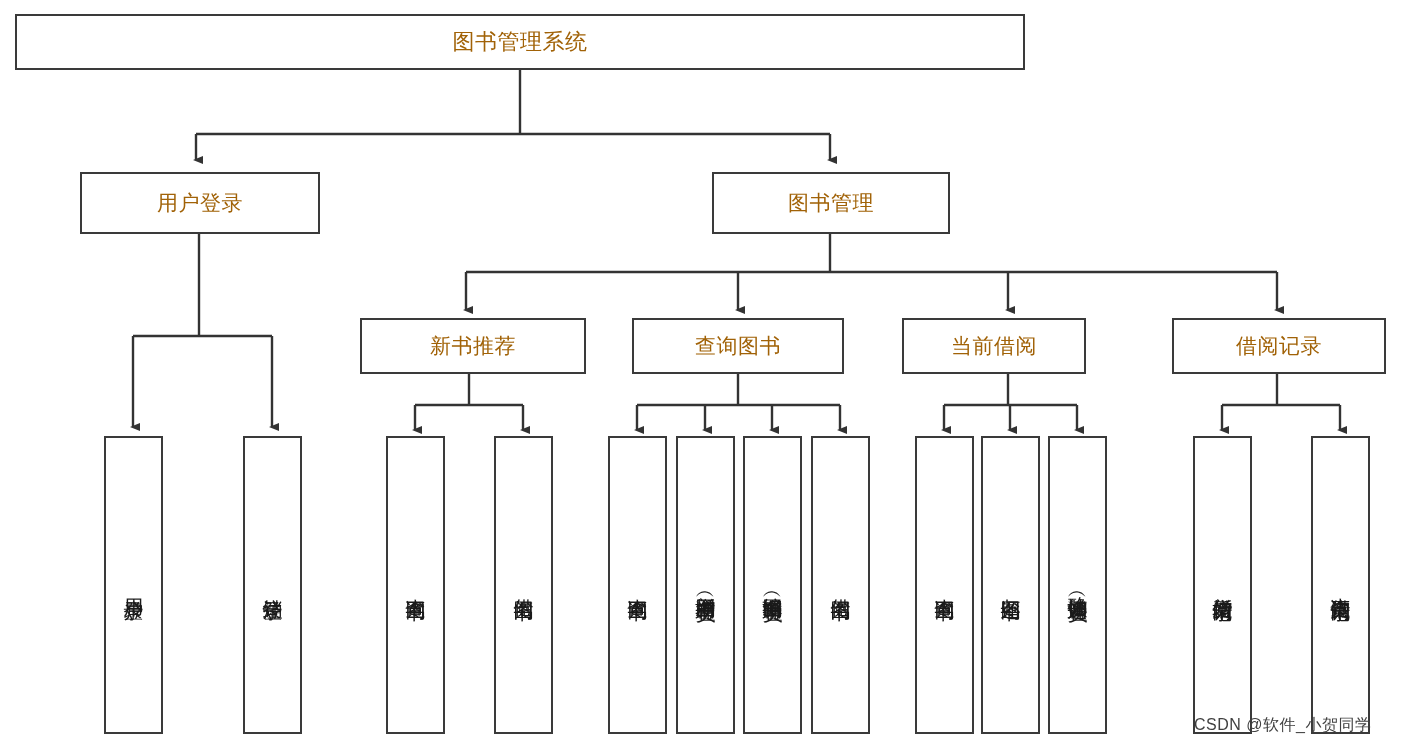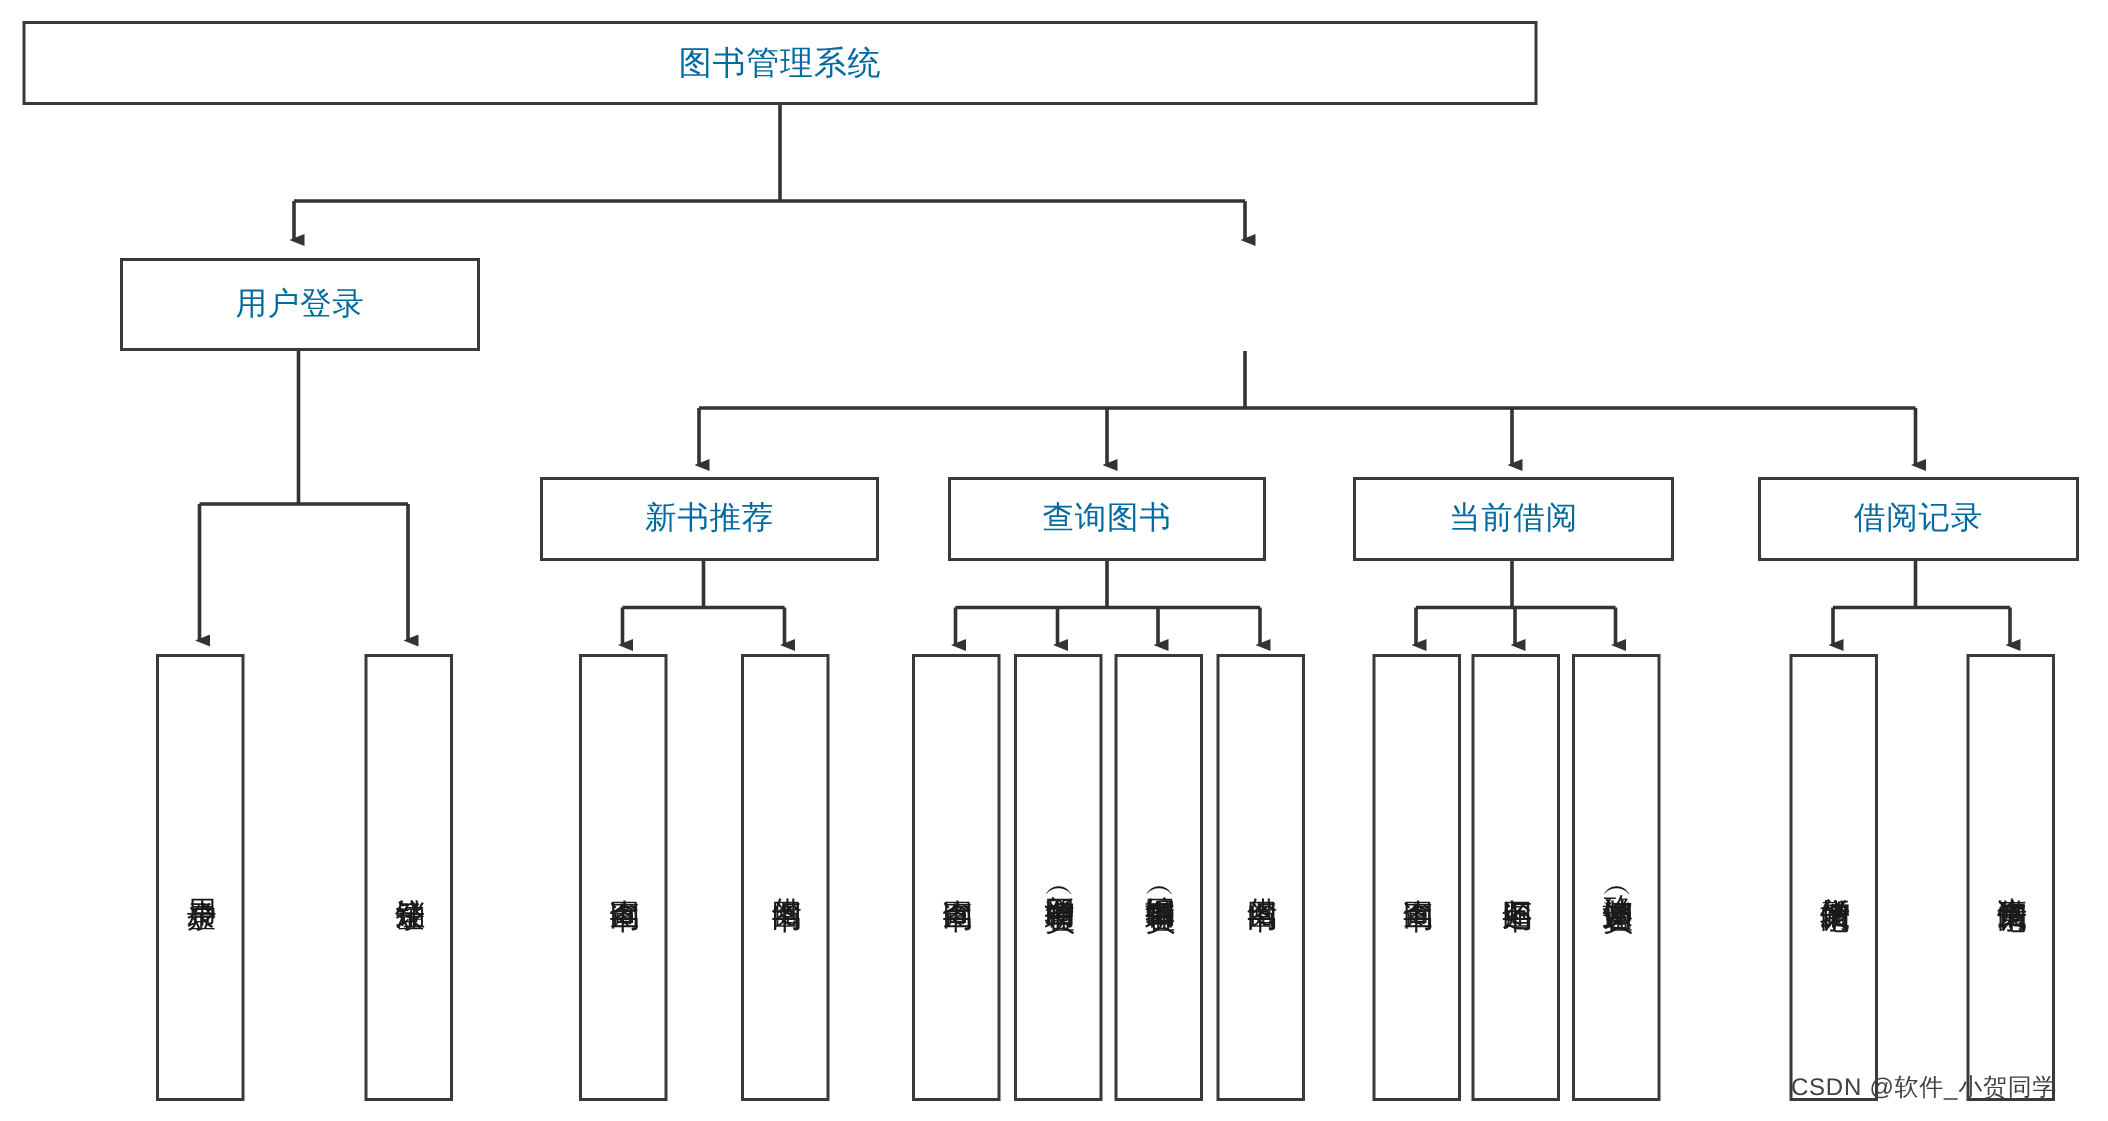--- a/index.html
+++ b/index.html
@@ -25,21 +25,21 @@
     height: 747px;
   }
   .node-box {
     position: absolute;
     box-sizing: border-box;
     border: 2px solid #3a3a3a;
     background: #ffffff;
     display: flex;
     align-items: center;
     justify-content: center;
-    color: #0369a1;
+    color: #a16207;
   }
   .node-label-h {
     font-size: 21px;
     line-height: 1.1;
     letter-spacing: 0.5px;
     white-space: nowrap;
   }
   .node-box.root .node-label-h { font-size: 22px; }
   .leaf-box {
     position: absolute;
@@ -124,30 +124,33 @@
   </svg>
 
   <div class="node-box root" style="left:15px; top:14px; width:1010px; height:56px;">
     <span class="node-label-h">图书管理系统</span>
   </div>
 
   <div class="node-box" style="left:80px; top:172px; width:240px; height:62px;">
     <span class="node-label-h">用户登录</span>
   </div>
 
+  <div class="node-box" style="left:712px; top:172px; width:238px; height:62px;">
+    <span class="node-label-h">图书管理</span>
+  </div>
 
   <div class="node-box" style="left:360px; top:318px; width:226px; height:56px;">
     <span class="node-label-h">新书推荐</span>
   </div>
 
   <div class="node-box" style="left:632px; top:318px; width:212px; height:56px;">
     <span class="node-label-h">查询图书</span>
   </div>
 
-  <div class="node-box" style="left:902px; top:318px; width:214px; height:56px;">
+  <div class="node-box" style="left:902px; top:318px; width:184px; height:56px;">
     <span class="node-label-h">当前借阅</span>
   </div>
 
   <div class="node-box" style="left:1172px; top:318px; width:214px; height:56px;">
     <span class="node-label-h">借阅记录</span>
   </div>
 
   <div class="leaf-box" style="left:104px; top:436px; width:59px; height:298px;">
     <span class="leaf-label-v">用户登录</span>
   </div>

